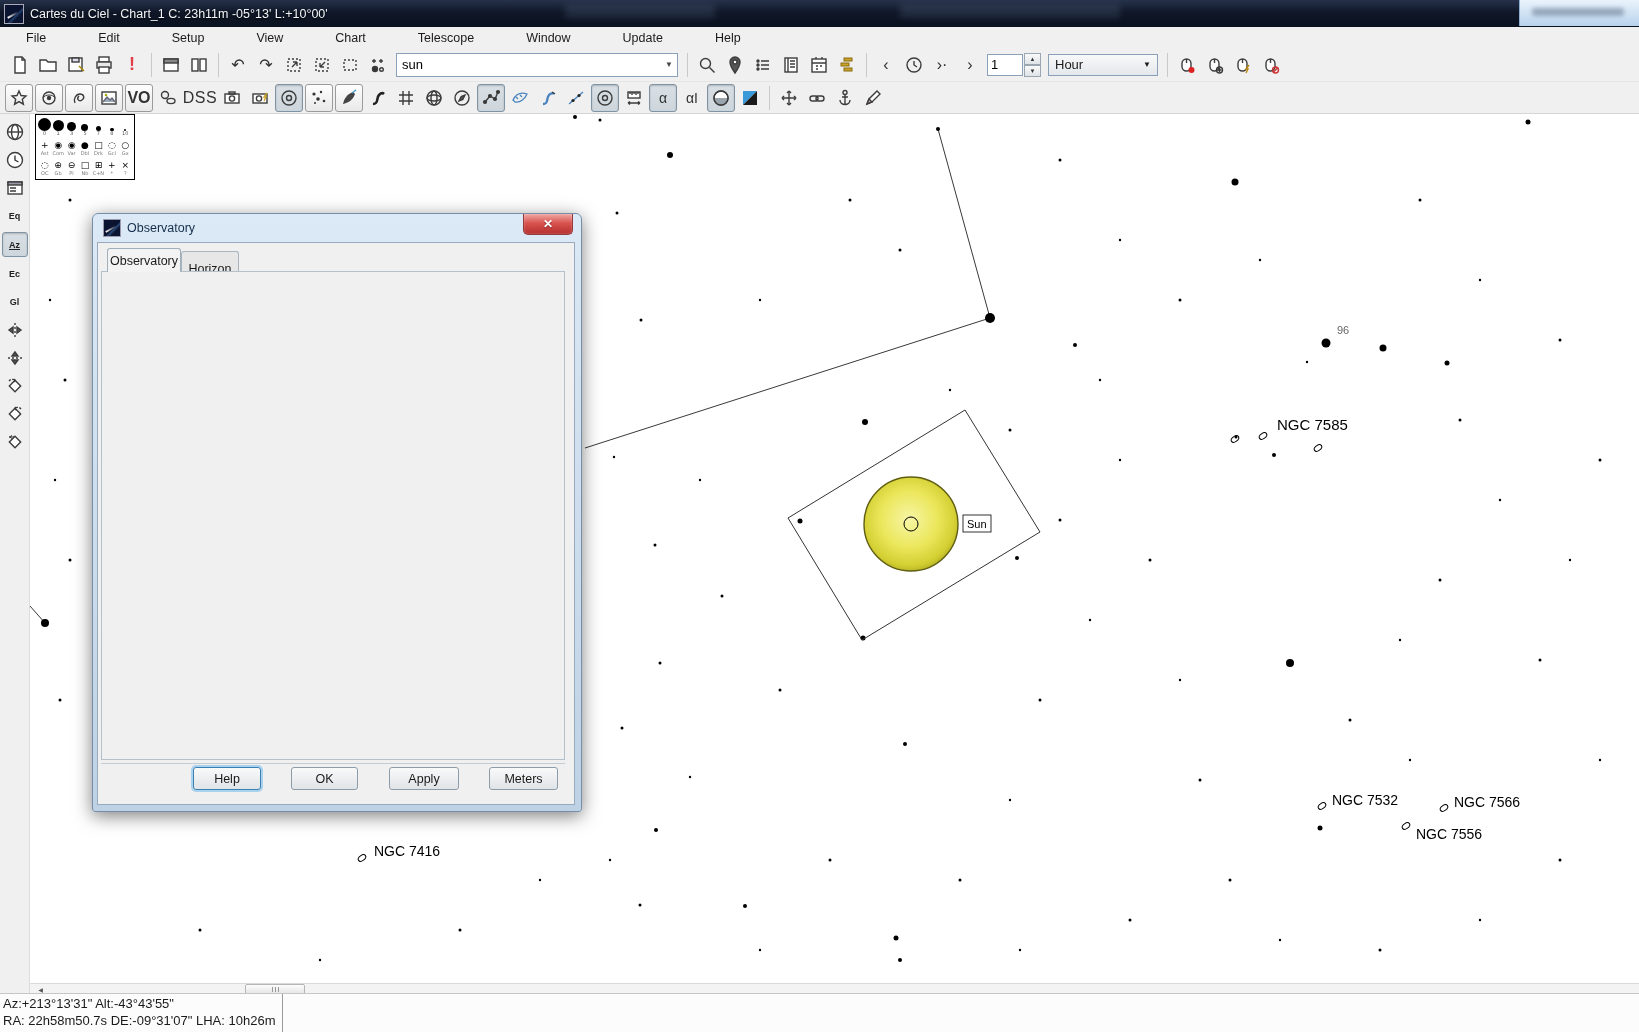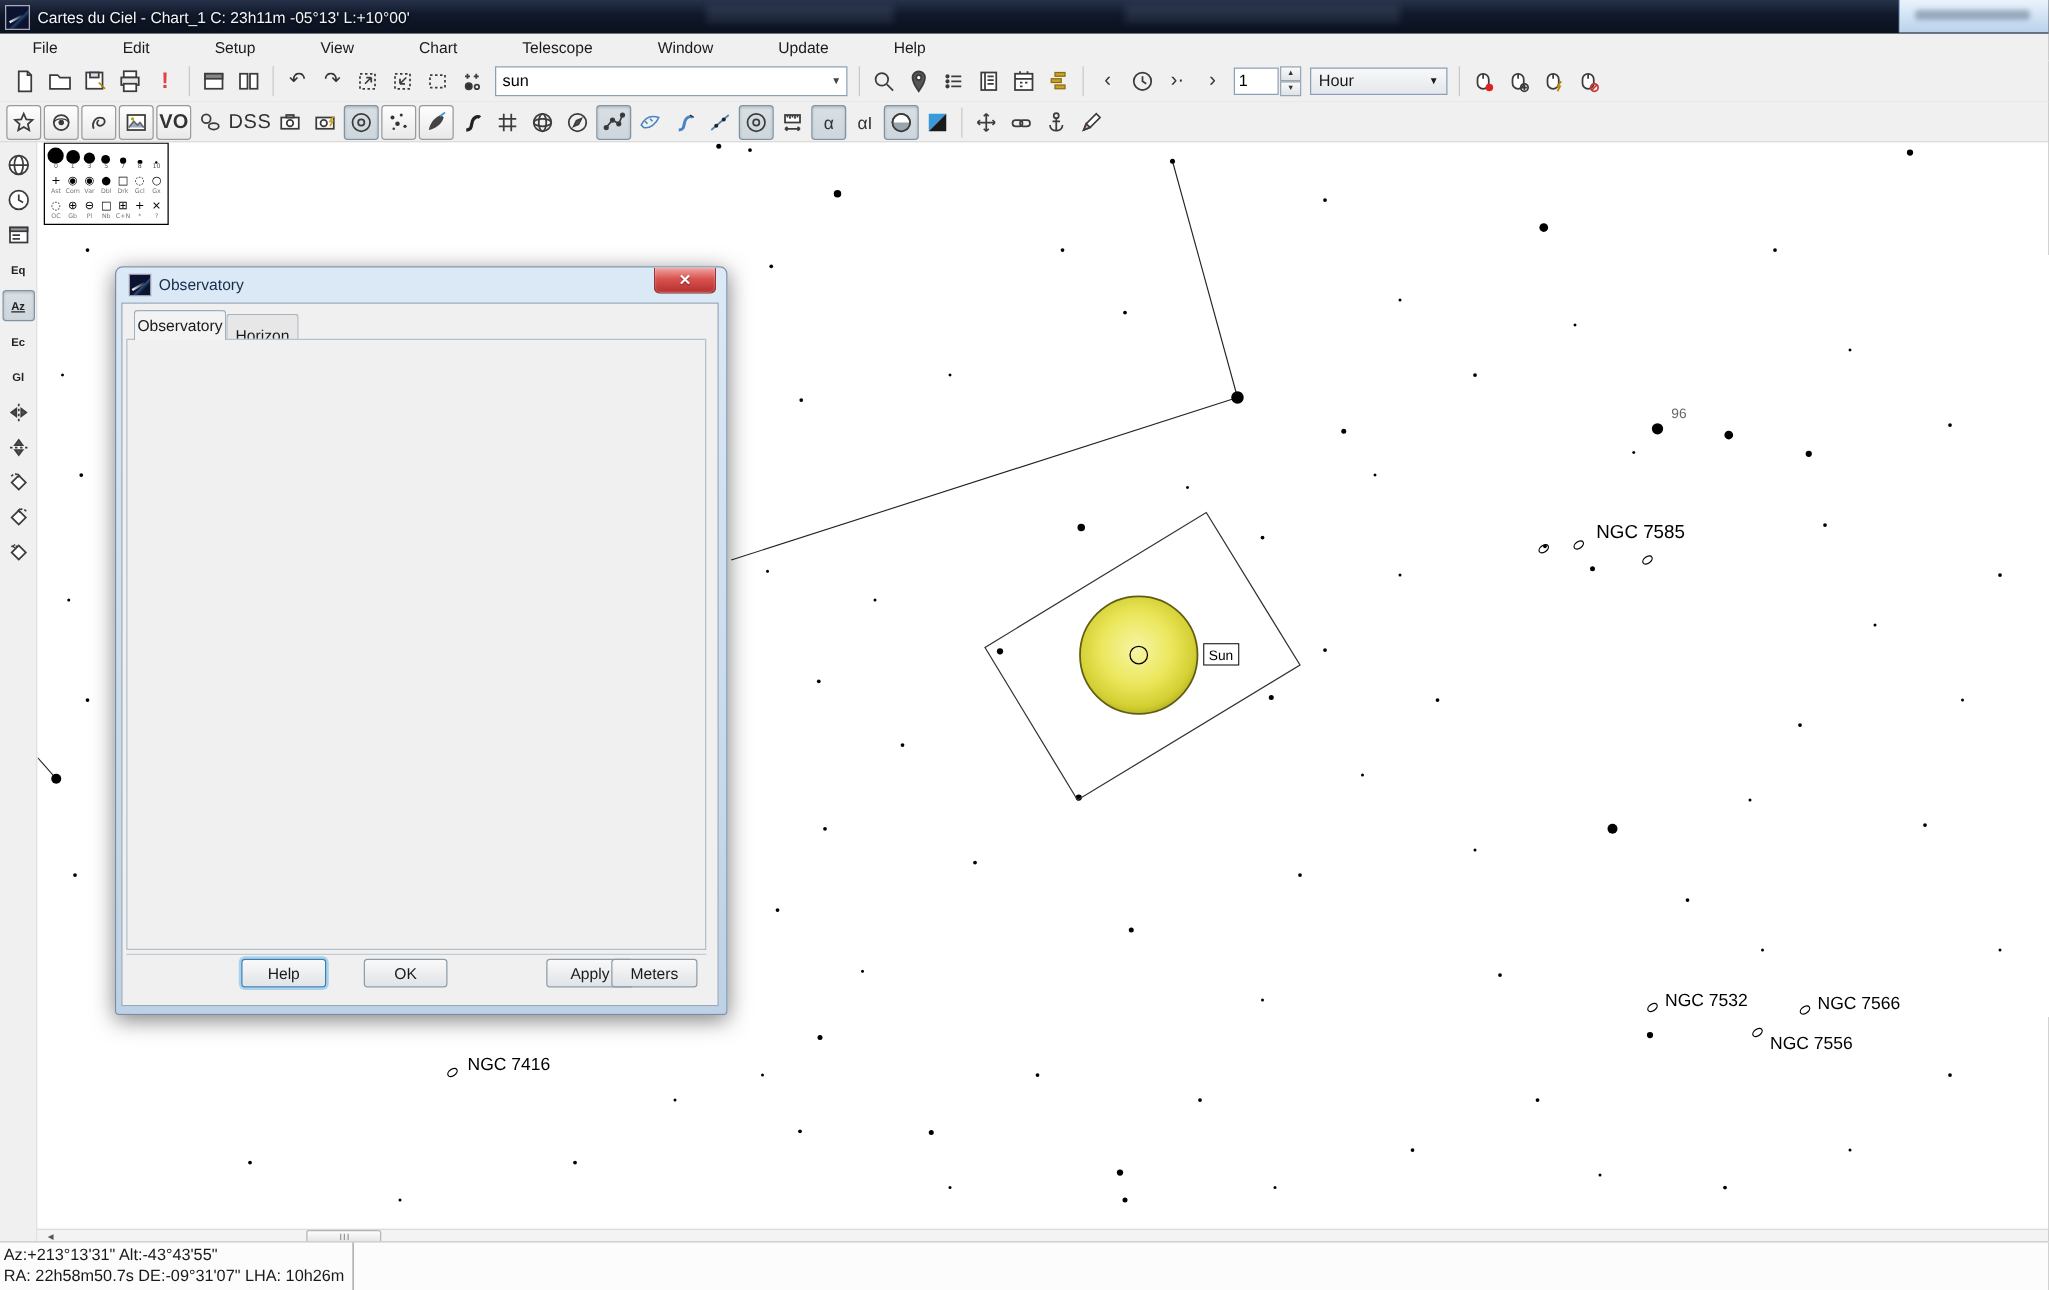--- a/index.html
+++ b/index.html
@@ -914,17 +914,17 @@
           <i style="display:block;width:1px;height:5px;background:#999;"></i>
       </div>
     </div>
 
     <div class="dlg-el btn" style="left:53px;top:512px;width:104px;height:21px;">Map</div>
     <div class="dlg-el btn" style="left:235px;top:512px;width:203px;height:21px;">Internet localization</div>
 
     <div class="dlg-el" style="left:8px;top:549px;width:464px;height:1px;background:#c3ccd3;"></div>
     <div class="dlg-el btn btn-focus" style="left:100px;top:553px;width:68px;height:23px;">Help</div>
     <div class="dlg-el btn" style="left:198px;top:553px;width:67px;height:23px;">OK</div>
-    <div class="dlg-el btn" style="left:296px;top:553px;width:70px;height:23px;margin-left:48px;">Apply</div>
+    <div class="dlg-el btn" style="left:296px;top:553px;width:70px;height:23px;">Apply</div>
     <div class="dlg-el btn" style="left:396px;top:553px;width:69px;height:23px;">Meters</div>
   </div>
 
 </div>
 
 </body></html>

